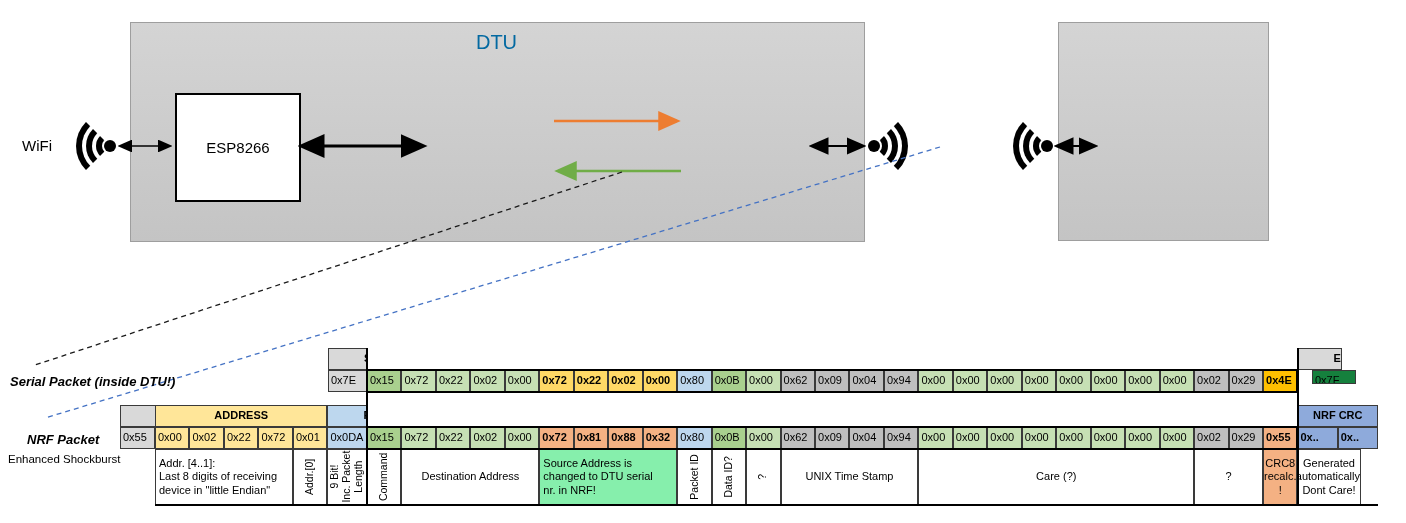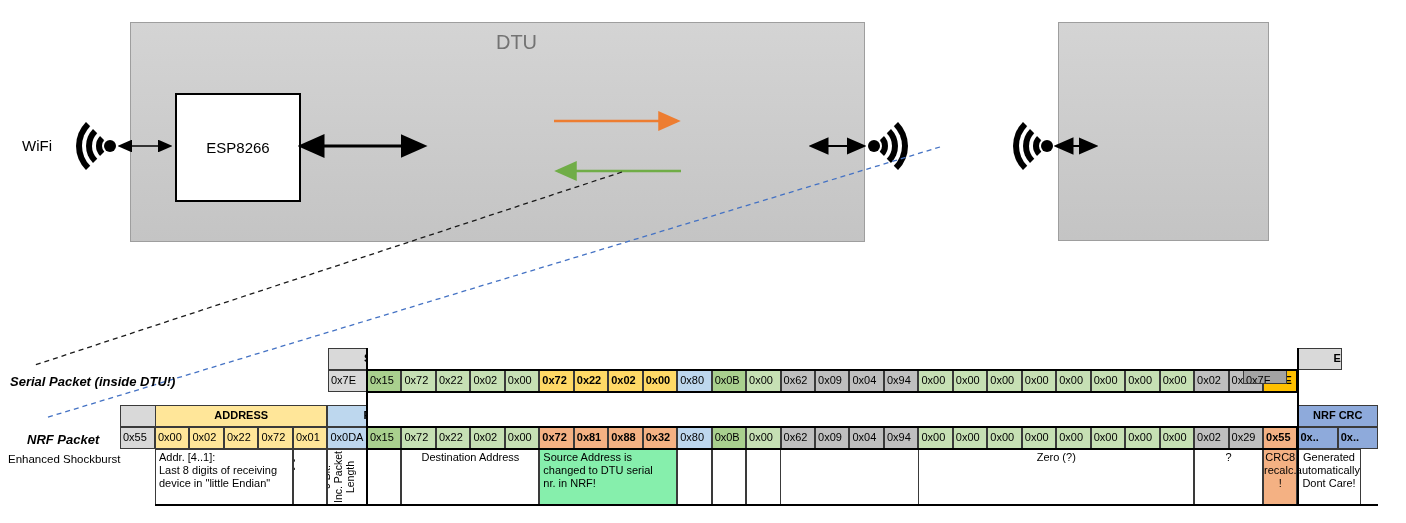--- a/index.html
+++ b/index.html
@@ -1,34 +1,34 @@
 <!DOCTYPE html>
 <html><head>
 <meta charset="utf-8">
 <style>
   html,body{margin:0;padding:0;background:#fff;}
   #canvas{position:relative;width:1406px;height:523px;background:#fff;overflow:hidden;
           font-family:"Liberation Sans",sans-serif;color:#000;}
   .graybox{position:absolute;background:linear-gradient(180deg,#d4d4d4,#c4c4c4);border:1px solid #9e9e9e;}
-  .boxtitle{position:absolute;text-align:center;font-size:20px;color:#737373;padding-left:20px;}
+  .boxtitle{position:absolute;text-align:center;font-size:20px;color:#0369a1;}
   .chip{position:absolute;background:#fff;border:2.2px solid #000;display:flex;align-items:center;justify-content:center;font-size:15px;}
   .wifi-dot{position:absolute;width:12px;height:12px;border-radius:50%;background:#000;}
   .wifi-arc{position:absolute;border:6px solid transparent;border-radius:50%;box-sizing:border-box;}
   .wifi-arc.l{border-left-color:#000;}
   .wifi-arc.r{border-right-color:#000;}
   .sidelabel{position:absolute;font-size:15px;}
   .pktlabel{position:absolute;font-size:13px;font-weight:bold;font-style:italic;white-space:nowrap;}
   .sublabel{position:absolute;font-size:11.5px;white-space:nowrap;}
   .cell{position:absolute;box-sizing:border-box;border:1px solid #3a3a3a;font-size:11px;line-height:19px;
         padding-left:2px;white-space:nowrap;overflow:hidden;background:#fff;}
   .cell.bold{font-weight:bold;}
   .cell.hdr{font-weight:bold;padding-left:35px;}
   .cell.ctr{text-align:center;padding-left:0;}
   .ann{position:absolute;box-sizing:border-box;border:1px solid #3a3a3a;font-size:11px;line-height:1.2;
-       padding:1px 3px;white-space:pre-line;display:flex;justify-content:center;
+       padding:1px 3px;white-space:pre-line;display:flex;align-items:center;justify-content:center;
        text-align:center;background:#fff;overflow:hidden;}
   .ann.left{justify-content:flex-start;text-align:left;}
   .ann.vert{white-space:normal;}
   .ann.vert span{transform:rotate(-90deg);white-space:pre;font-size:10.5px;line-height:1.12;text-align:center;}
   .thickline{position:absolute;background:#000;}
   .groupoutline{position:absolute;border:2px solid #000;box-sizing:border-box;background:transparent;pointer-events:none;}
 </style>
 </head>
 <body>
 
@@ -116,21 +116,21 @@
       <div class="cell" style="left: 987.334px; top: 370px; width: 34.463px; height: 22px; background: rgb(198, 224, 180);">0x00</div>
       <div class="cell" style="left: 1021.8px; top: 370px; width: 34.463px; height: 22px; background: rgb(198, 224, 180);">0x00</div>
       <div class="cell" style="left: 1056.26px; top: 370px; width: 34.463px; height: 22px; background: rgb(198, 224, 180);">0x00</div>
       <div class="cell" style="left: 1090.72px; top: 370px; width: 34.463px; height: 22px; background: rgb(198, 224, 180);">0x00</div>
       <div class="cell" style="left: 1125.19px; top: 370px; width: 34.463px; height: 22px; background: rgb(198, 224, 180);">0x00</div>
       <div class="cell" style="left: 1159.65px; top: 370px; width: 34.463px; height: 22px; background: rgb(198, 224, 180);">0x00</div>
       <div class="cell" style="left: 1194.11px; top: 370px; width: 34.463px; height: 22px; background: rgb(191, 191, 191);">0x02</div>
       <div class="cell" style="left: 1228.58px; top: 370px; width: 34.463px; height: 22px; background: rgb(191, 191, 191);">0x29</div>
       <div class="cell bold" style="left: 1263.04px; top: 370px; width: 34.463px; height: 22px; background: rgb(255, 192, 0);">0x4E</div>
       <div class="cell hdr" style="left: 1297.5px; top: 348px; width: 44px; height: 22px; background: rgb(217, 217, 217);">EOF</div>
-      <div class="cell" style="left: 1243px; top: 370px; width: 44px; height: 14px; background: #a3a3a3;">0x7F</div>
+      <div class="cell" style="left: 1312px; top: 370px; width: 44px; height: 14px; background: #15803d;">0x7F</div>
       <div class="cell hdr" style="left: 120px; top: 405px; width: 35px; height: 22px; background: rgb(217, 217, 217);">PRE</div>
       <div class="cell" style="left: 120px; top: 427px; width: 35px; height: 22px; background: rgb(217, 217, 217);">0x55</div>
       <div class="cell hdr ctr" style="left: 155px; top: 405px; width: 172.4px; height: 22px; background: rgb(255, 230, 153);">ADDRESS</div>
       <div class="cell" style="left: 155px; top: 427px; width: 34.48px; height: 22px; background: rgb(255, 230, 153);">0x00</div>
       <div class="cell" style="left: 189.48px; top: 427px; width: 34.48px; height: 22px; background: rgb(255, 230, 153);">0x02</div>
       <div class="cell" style="left: 223.96px; top: 427px; width: 34.48px; height: 22px; background: rgb(255, 230, 153);">0x22</div>
       <div class="cell" style="left: 258.44px; top: 427px; width: 34.48px; height: 22px; background: rgb(255, 230, 153);">0x72</div>
       <div class="cell" style="left: 292.92px; top: 427px; width: 34.48px; height: 22px; background: rgb(255, 230, 153);">0x01</div>
       <div class="cell hdr" style="left: 327.4px; top: 405px; width: 39.6px; height: 22px; background: rgb(189, 215, 238);">PCF</div>
       <div class="cell" style="left: 327.4px; top: 427px; width: 39.6px; height: 22px; background: rgb(189, 215, 238);">0x0DA</div>
@@ -184,21 +184,22 @@
 nr. in NRF!</span></div>
       <div class="ann vert" style="left: 677.167px; top: 449px; width: 34.463px; height: 56px;">
         <span>Packet ID</span>
       </div>
       <div class="ann vert" style="left: 711.63px; top: 449px; width: 34.463px; height: 56px;">
         <span>Data ID?</span>
       </div>
       <div class="ann vert" style="left: 746.093px; top: 449px; width: 34.463px; height: 56px;">
         <span>?</span>
       </div>
-      <div class="ann" style="left: 918.408px; top: 449px; width: 275.704px; height: 56px;"><span>Zero (?)</span></div>
+      <div class="ann" style="left: 780.556px; top: 449px; width: 137.852px; height: 56px;"><span>UNIX Time Stamp</span></div>
+      <div class="ann" style="left: 918.408px; top: 449px; width: 275.704px; height: 56px;"><span>Care (?)</span></div>
       <div class="ann" style="left: 1194.11px; top: 449px; width: 68.926px; height: 56px;"><span>?</span></div>
       <div class="ann" style="left: 1263.04px; top: 449px; width: 34.463px; height: 56px; background: rgb(244, 177, 131);"><span>CRC8
 recalc.
 !</span></div>
       <div class="ann" style="left: 1297.5px; top: 449px; width: 63px; height: 56px;"><span>Generated
 automatically.
 Dont Care!</span></div>
     </div>
 
   <div class="thickline" style="left:365.5px;top:348px;width:2.5px;height:158px;"></div>

